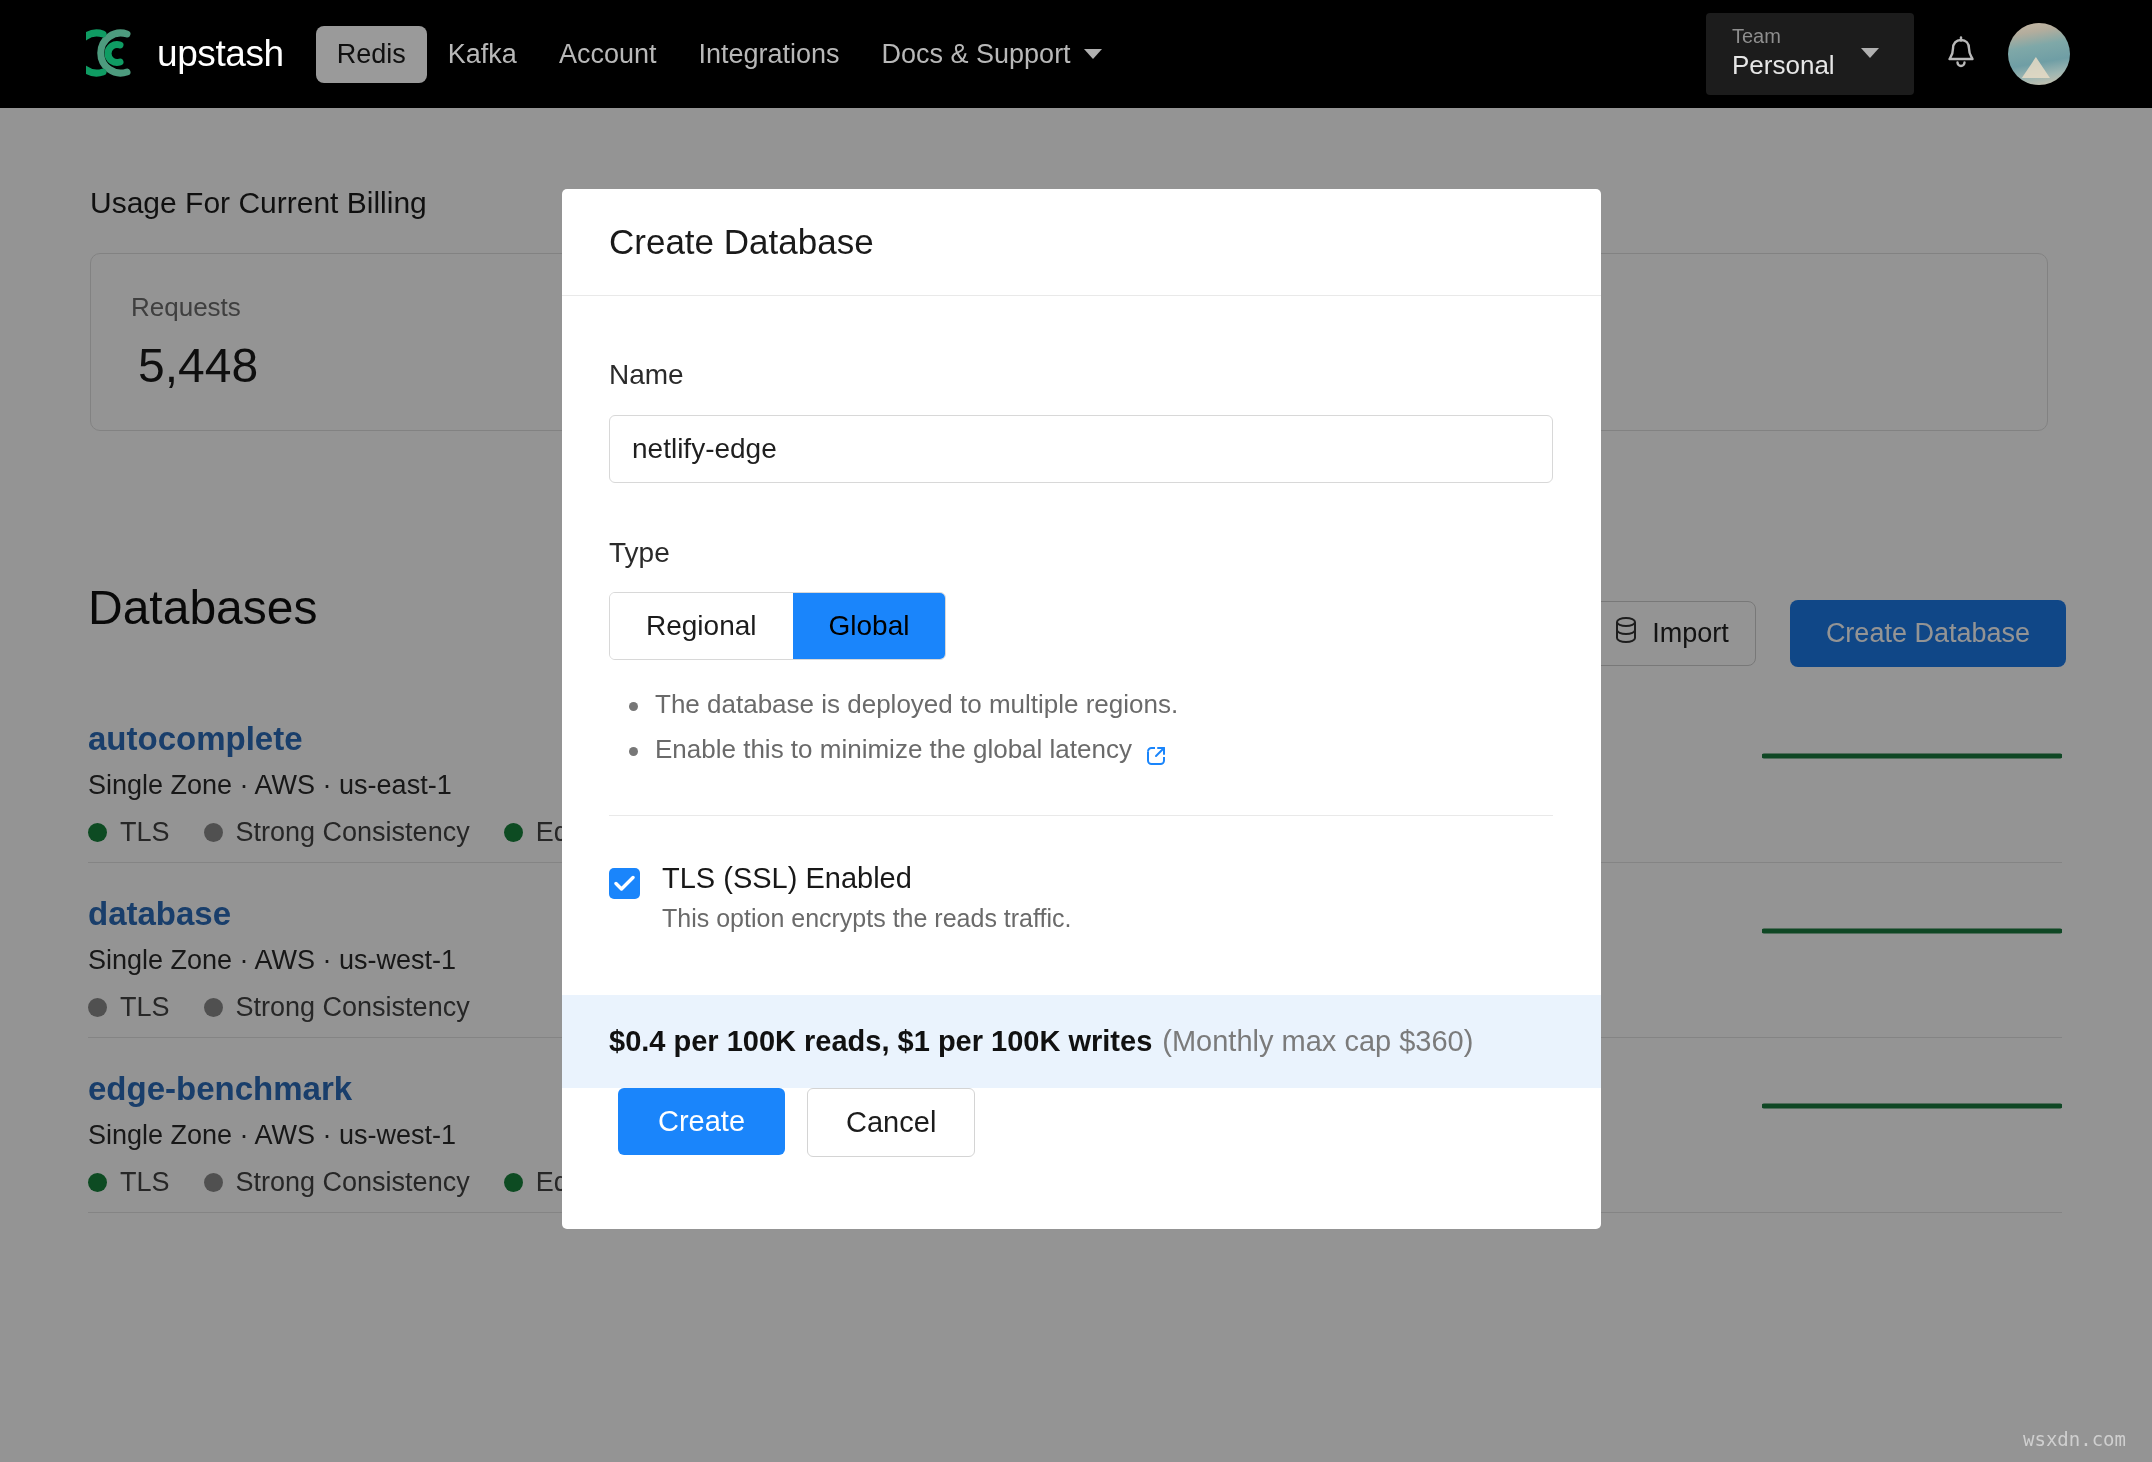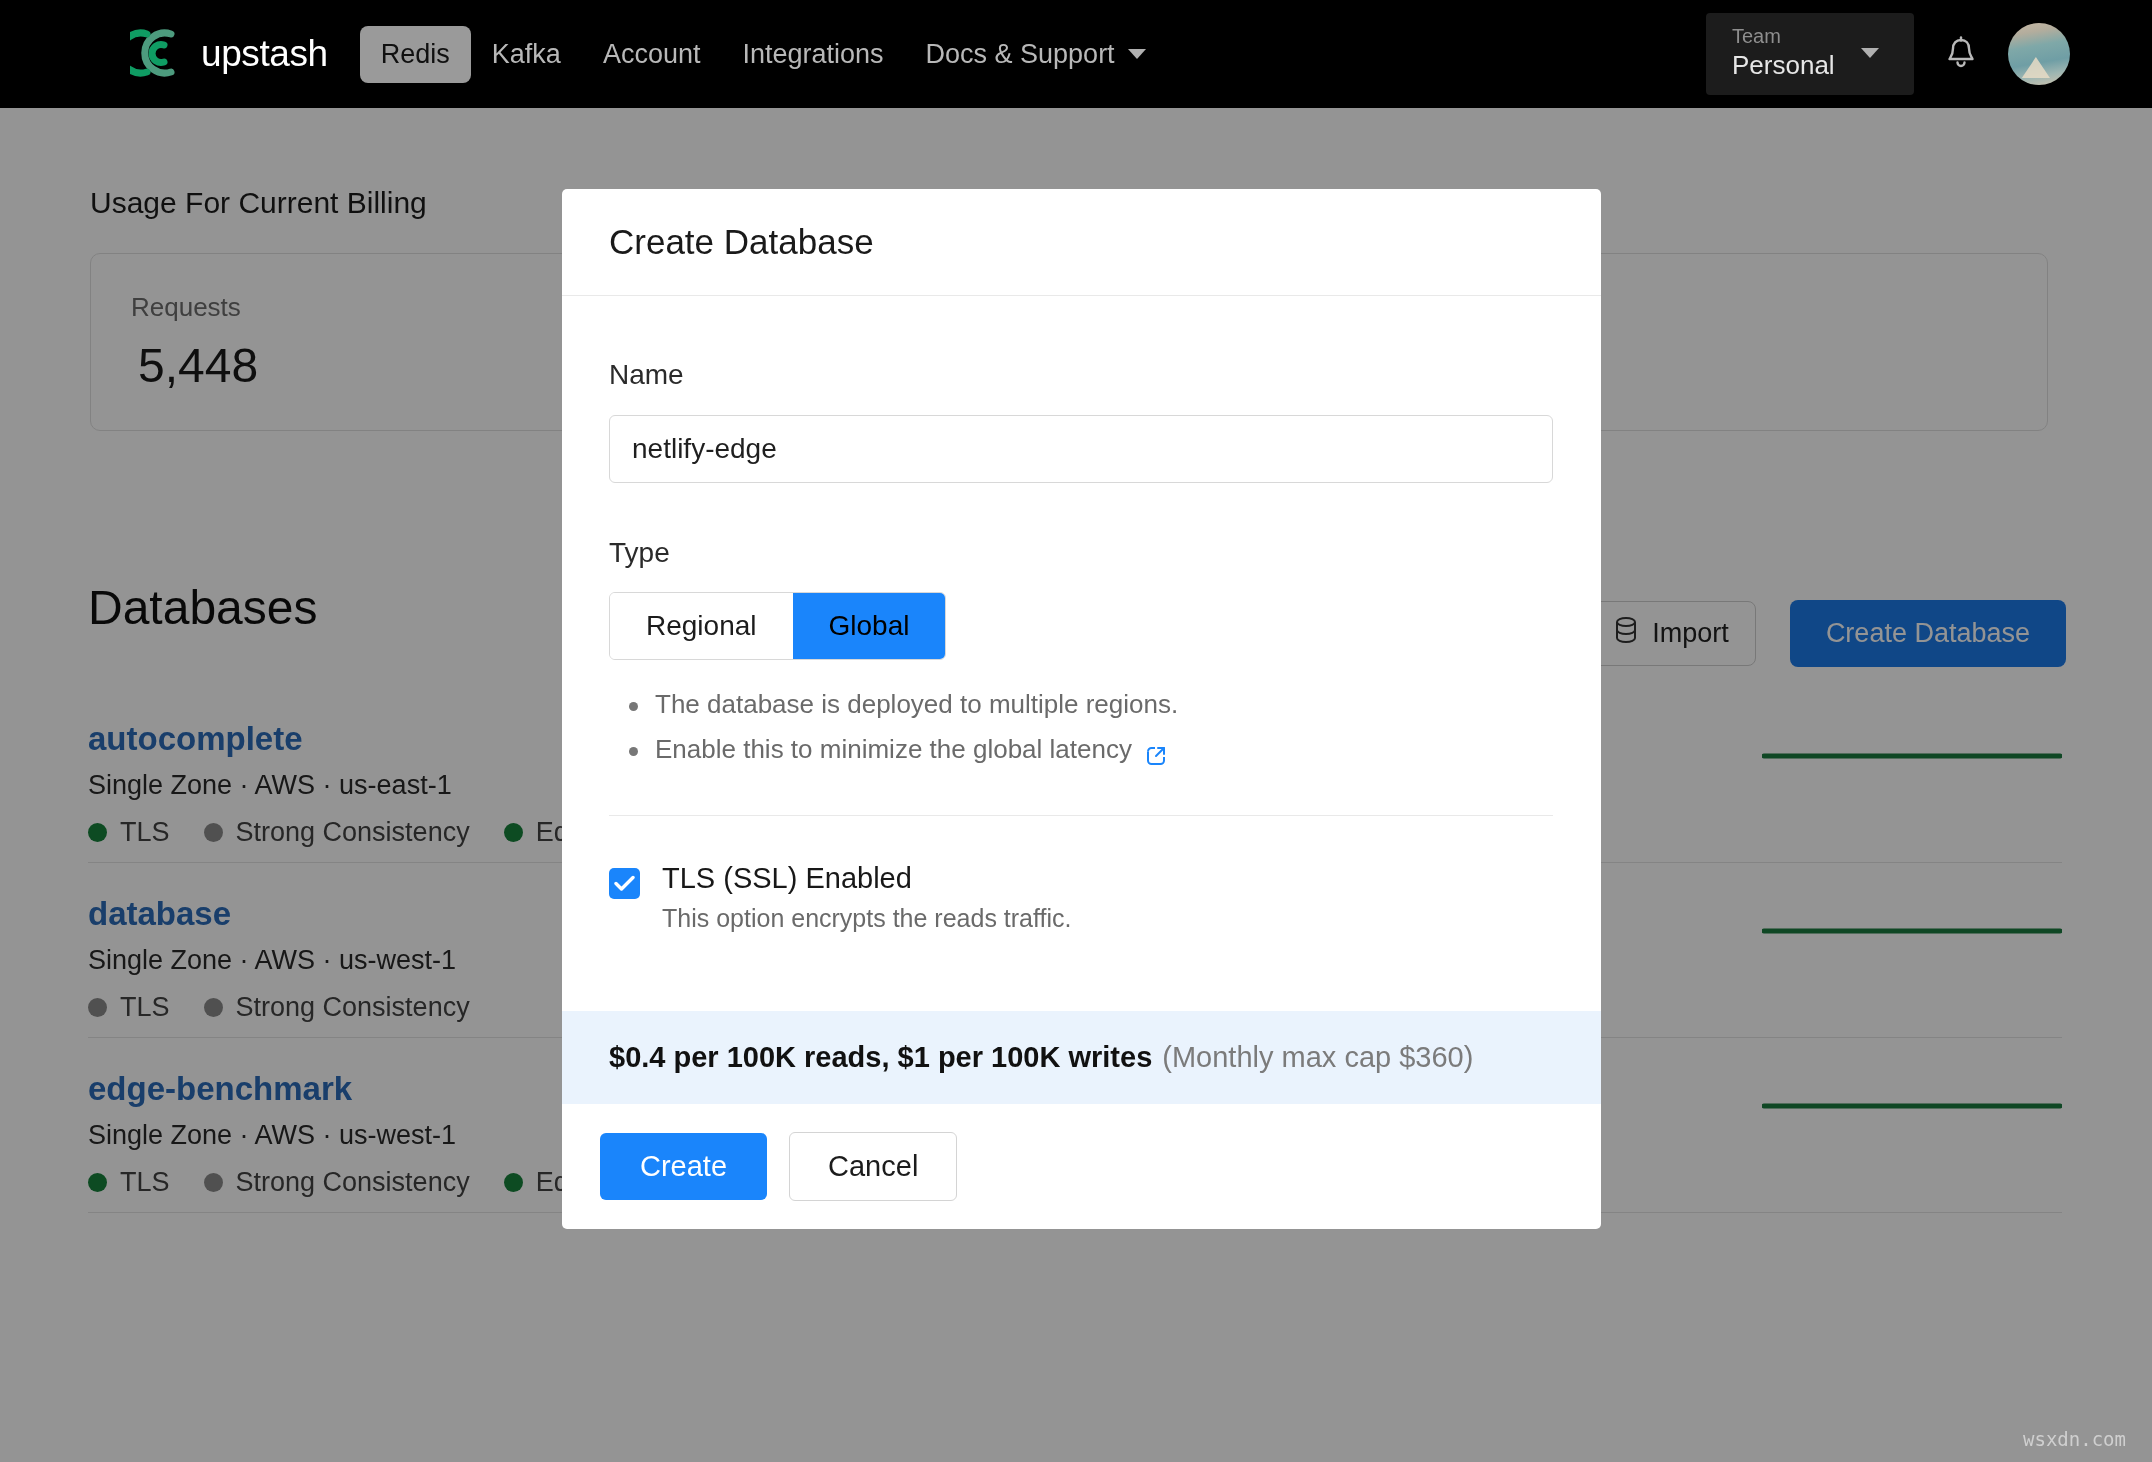--- a/index.html
+++ b/index.html
@@ -11,21 +11,20 @@
   }
   #root { position: relative; width: 2152px; height: 1462px; }
 
   
   .navbar {
     position: absolute; top: 0; left: 0;
     width: 2152px; height: 108px;
     background: #000000;
     display: flex; align-items: center;
     z-index: 5;
-    padding-left: 44px;
   }
   .brand { display: flex; align-items: center; margin-left: 86px; }
   .brand-logo { width: 56px; height: 60px; }
   .brand-name {
     color: #ffffff; font-size: 37px; letter-spacing: -0.4px;
     margin-left: 15px; font-weight: 400;
   }
   .nav-links { display: flex; align-items: center; margin-left: 32px; }
   .nav-link {
     color: #b8b8b8; font-size: 27px; padding: 13px 21px;
@@ -171,21 +170,21 @@
   }
   .checkbox svg { position: absolute; left: 5px; top: 7px; }
   .tls-title { font-size: 29px; color: #181818; }
   .tls-sub { font-size: 25px; color: #6a6a6a; margin-top: 9px; }
   .price-bar {
     background: #eaf3fd; height: 93px;
     display: flex; align-items: center; padding-left: 47px;
   }
   .price-strong { font-size: 29px; color: #111; font-weight: bold; }
   .price-muted { font-size: 29px; color: #7b7b7b; margin-left: 10px; }
-  .modal-footer { height: 125px; display: flex; align-items: center; padding-left: 38px; gap: 22px; }
+  .modal-footer { height: 141px; display: flex; align-items: flex-start; padding-left: 56px; gap: 22px; }
   .btn-primary {
     background: #1a85fb; color: #fff; border: none; border-radius: 6px;
     font-size: 29px; padding: 17px 40px; cursor: pointer;
     font-family: "Liberation Sans", sans-serif;
   }
   .btn-secondary {
     background: #fff; color: #1c1c1c; border: 1px solid #d4d4d4; border-radius: 6px;
     font-size: 29px; padding: 17px 38px; cursor: pointer;
     font-family: "Liberation Sans", sans-serif;
   }

